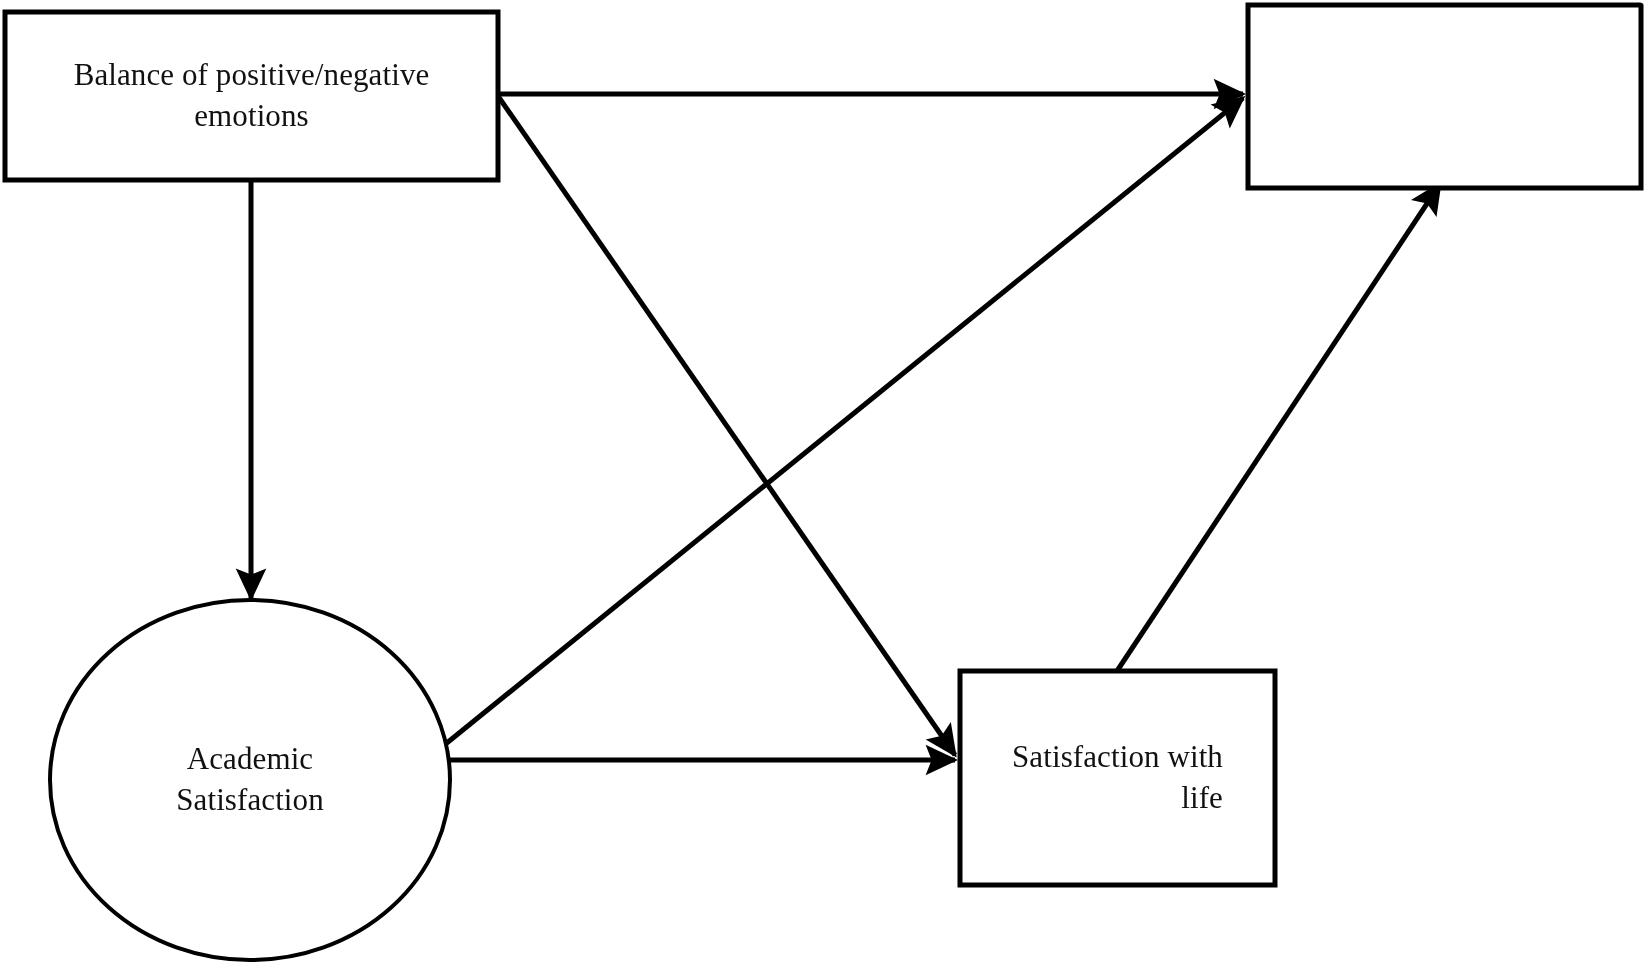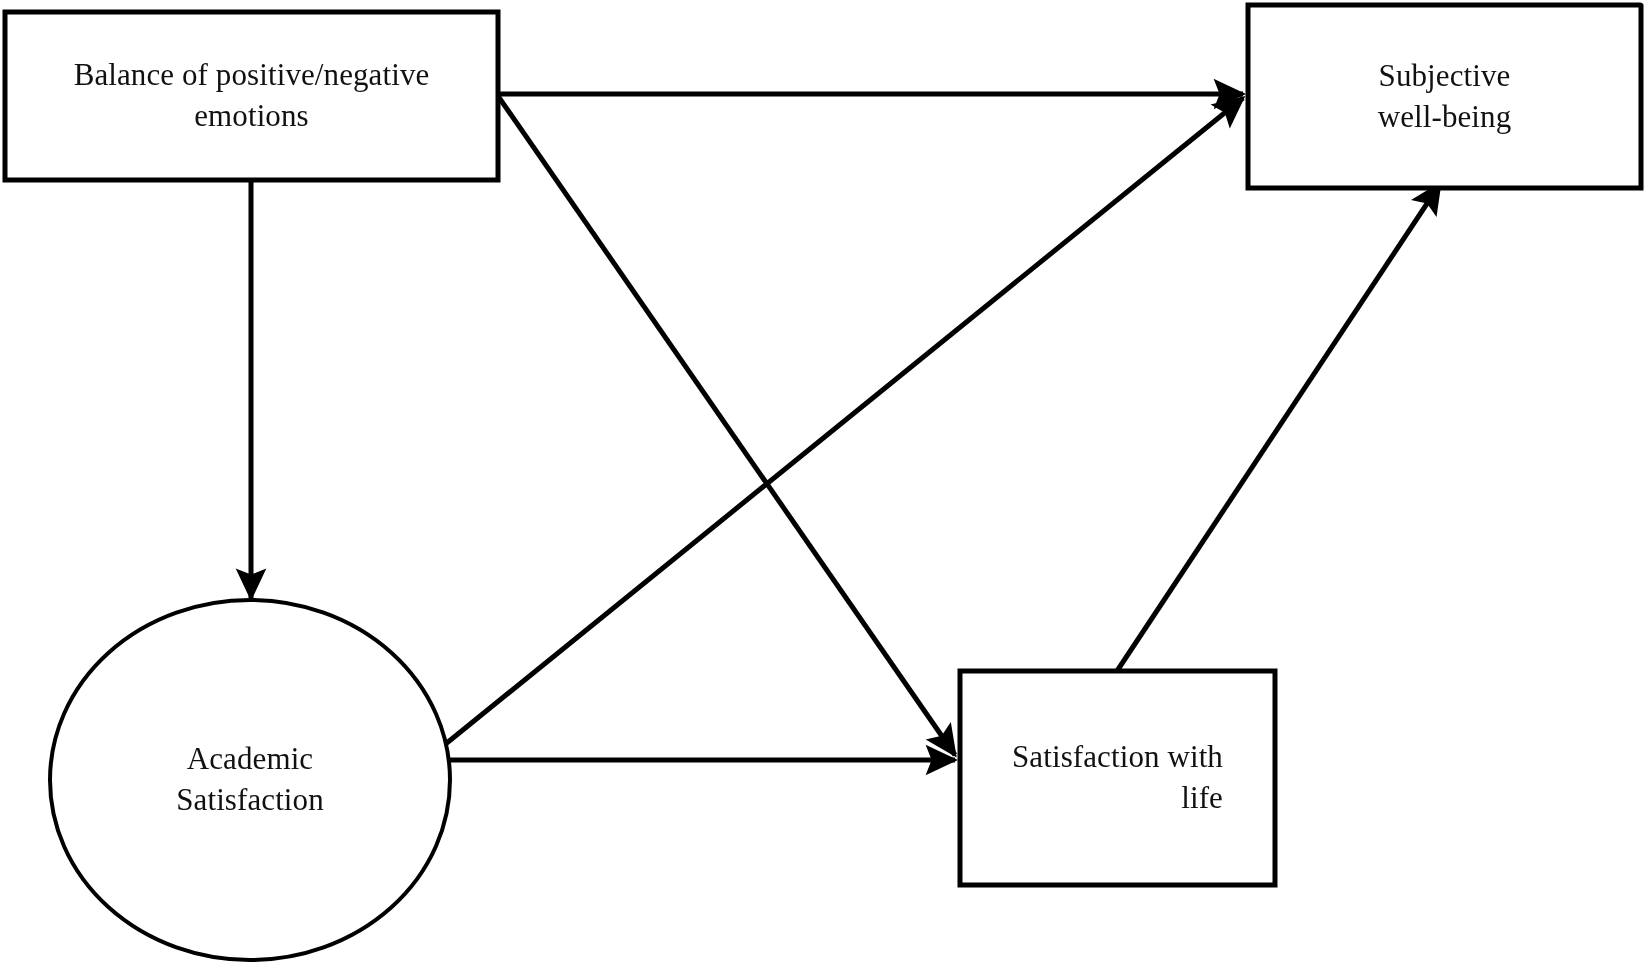--- a/index.html
+++ b/index.html
@@ -98,22 +98,20 @@
     <rect class="node-shape node-rect" x="1248" y="5" width="393" height="183"></rect>
 
     <ellipse class="node-shape node-ellipse" cx="250" cy="780" rx="200" ry="180"></ellipse>
 
     <rect class="node-shape node-rect" x="960" y="671" width="315" height="214"></rect>
   </svg>
 
   <div class="node-label" id="label-balance">Balance of positive/negative
 emotions</div>
 
-  <div class="node-label" id="label-swb">Subjective
-well-being</div>
 
   <div class="node-label" id="label-academic">Academic
 Satisfaction</div>
 
   <div class="node-label" id="label-swl">Satisfaction with
 life</div>
 
 </div>
 
 </body></html>

